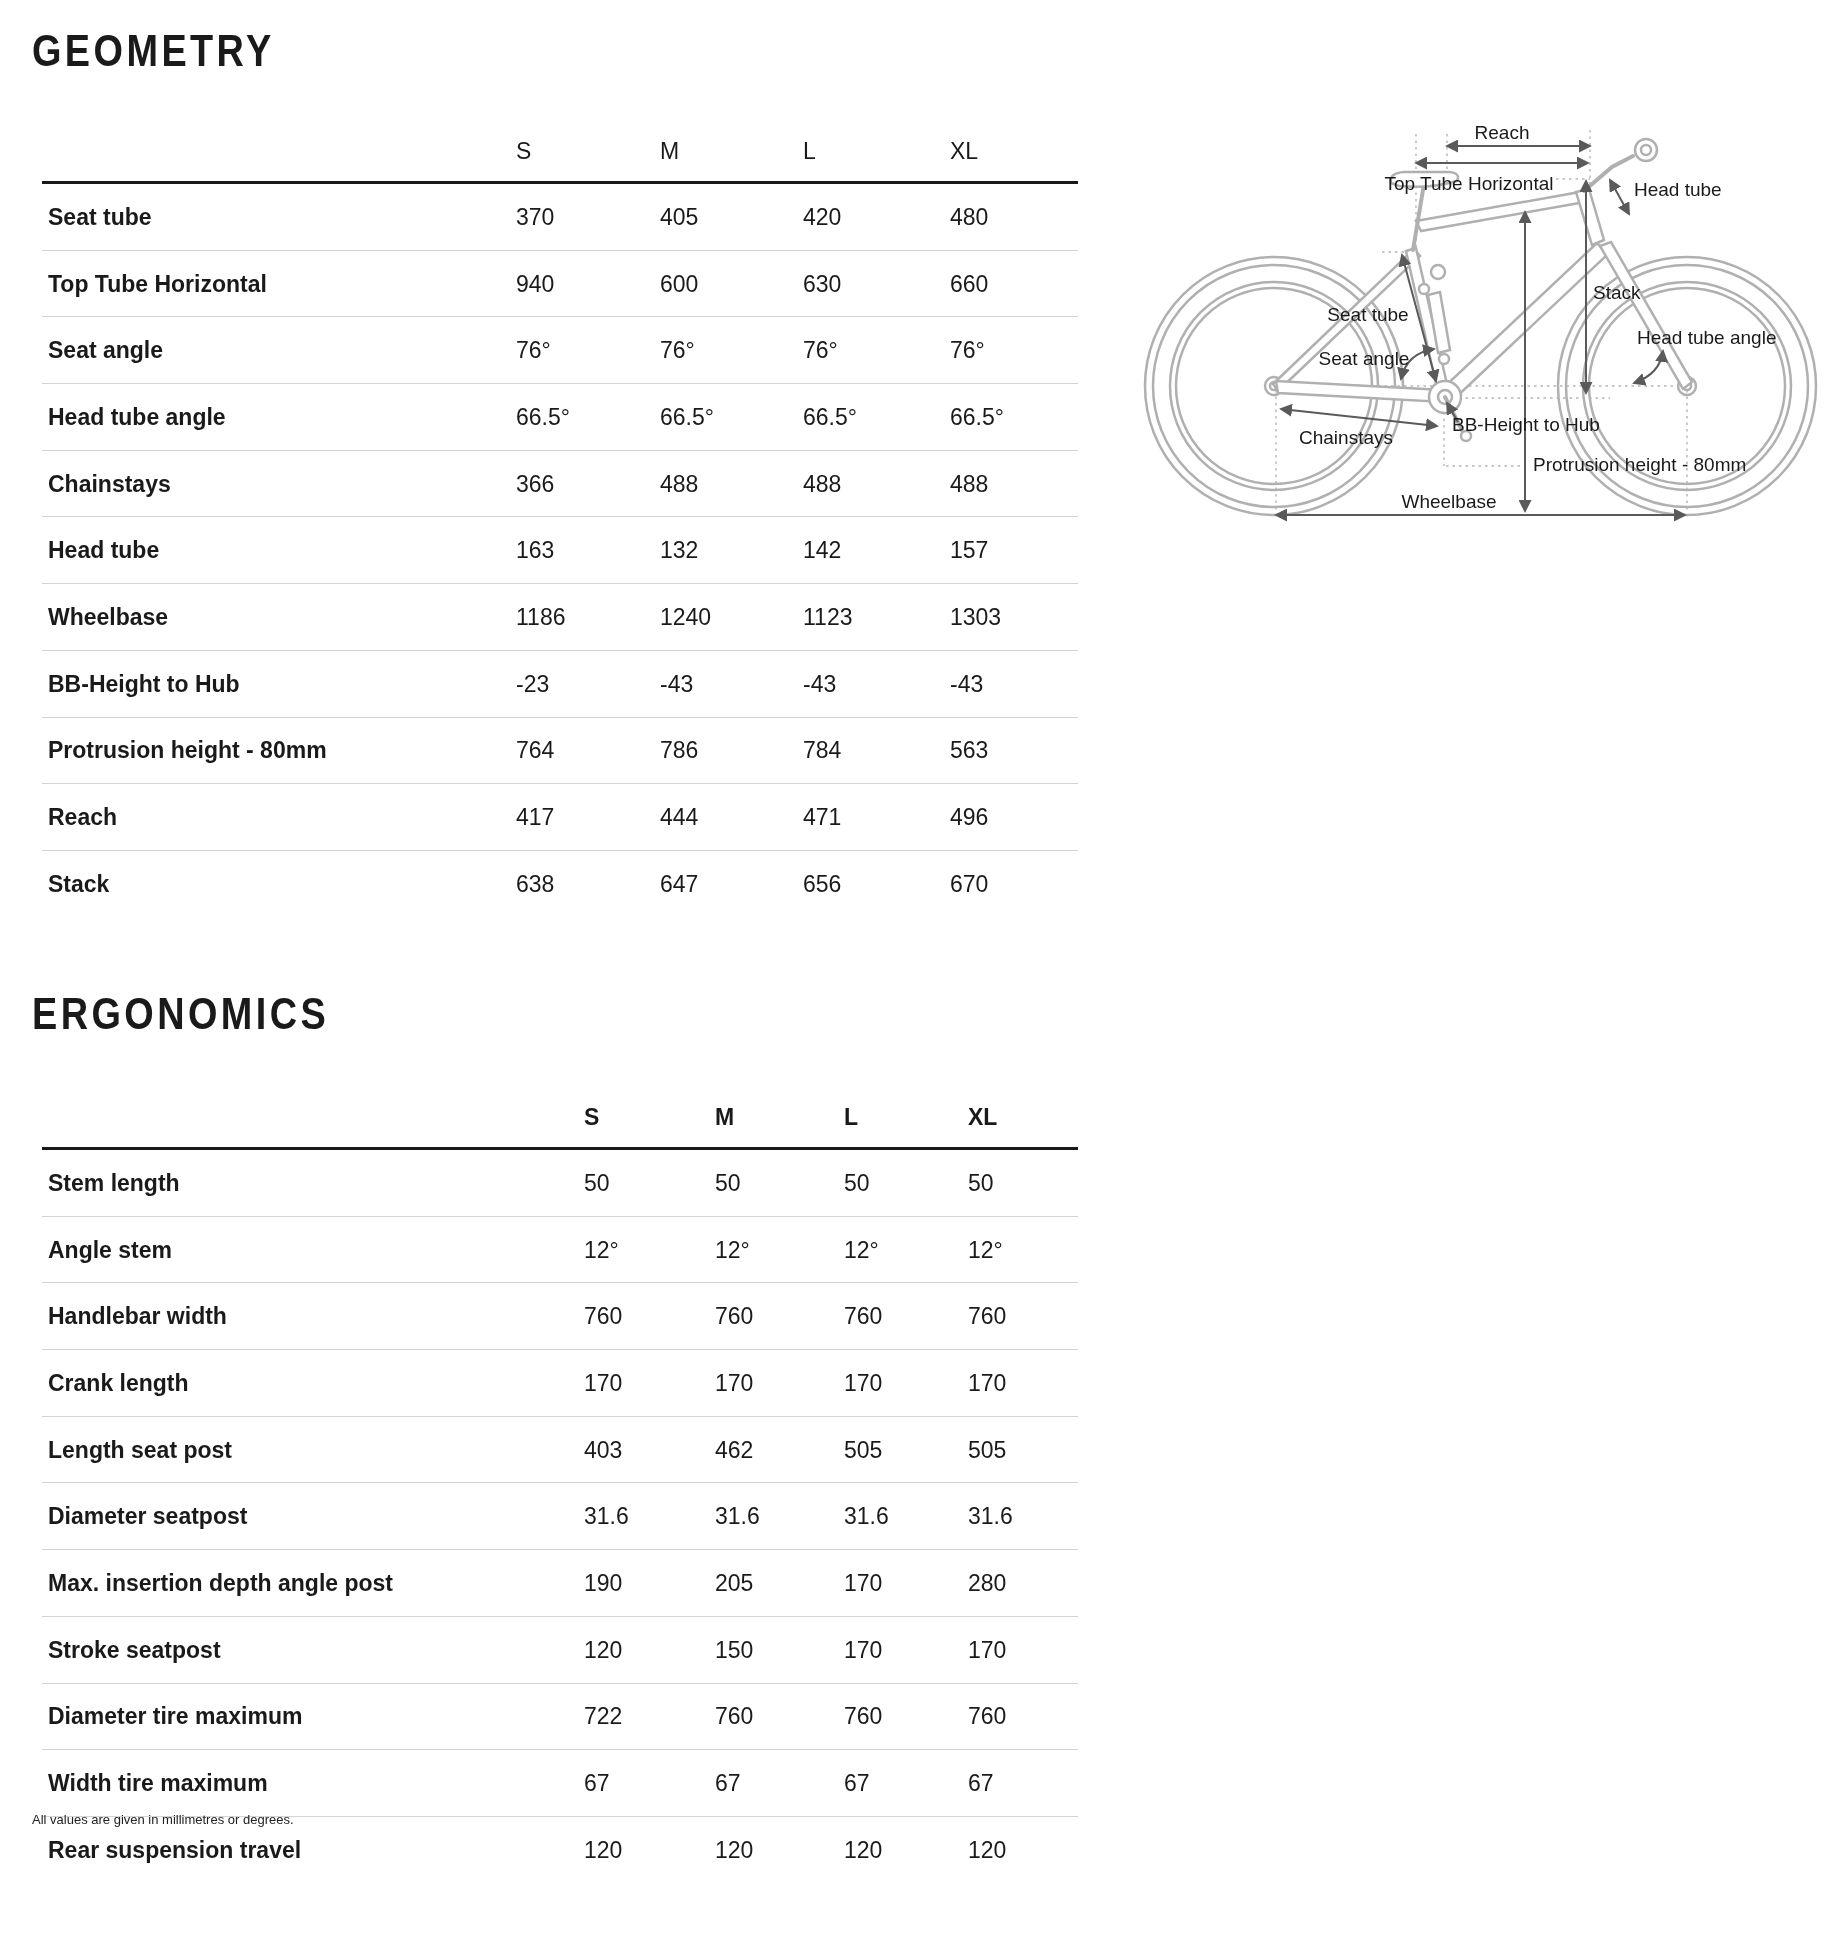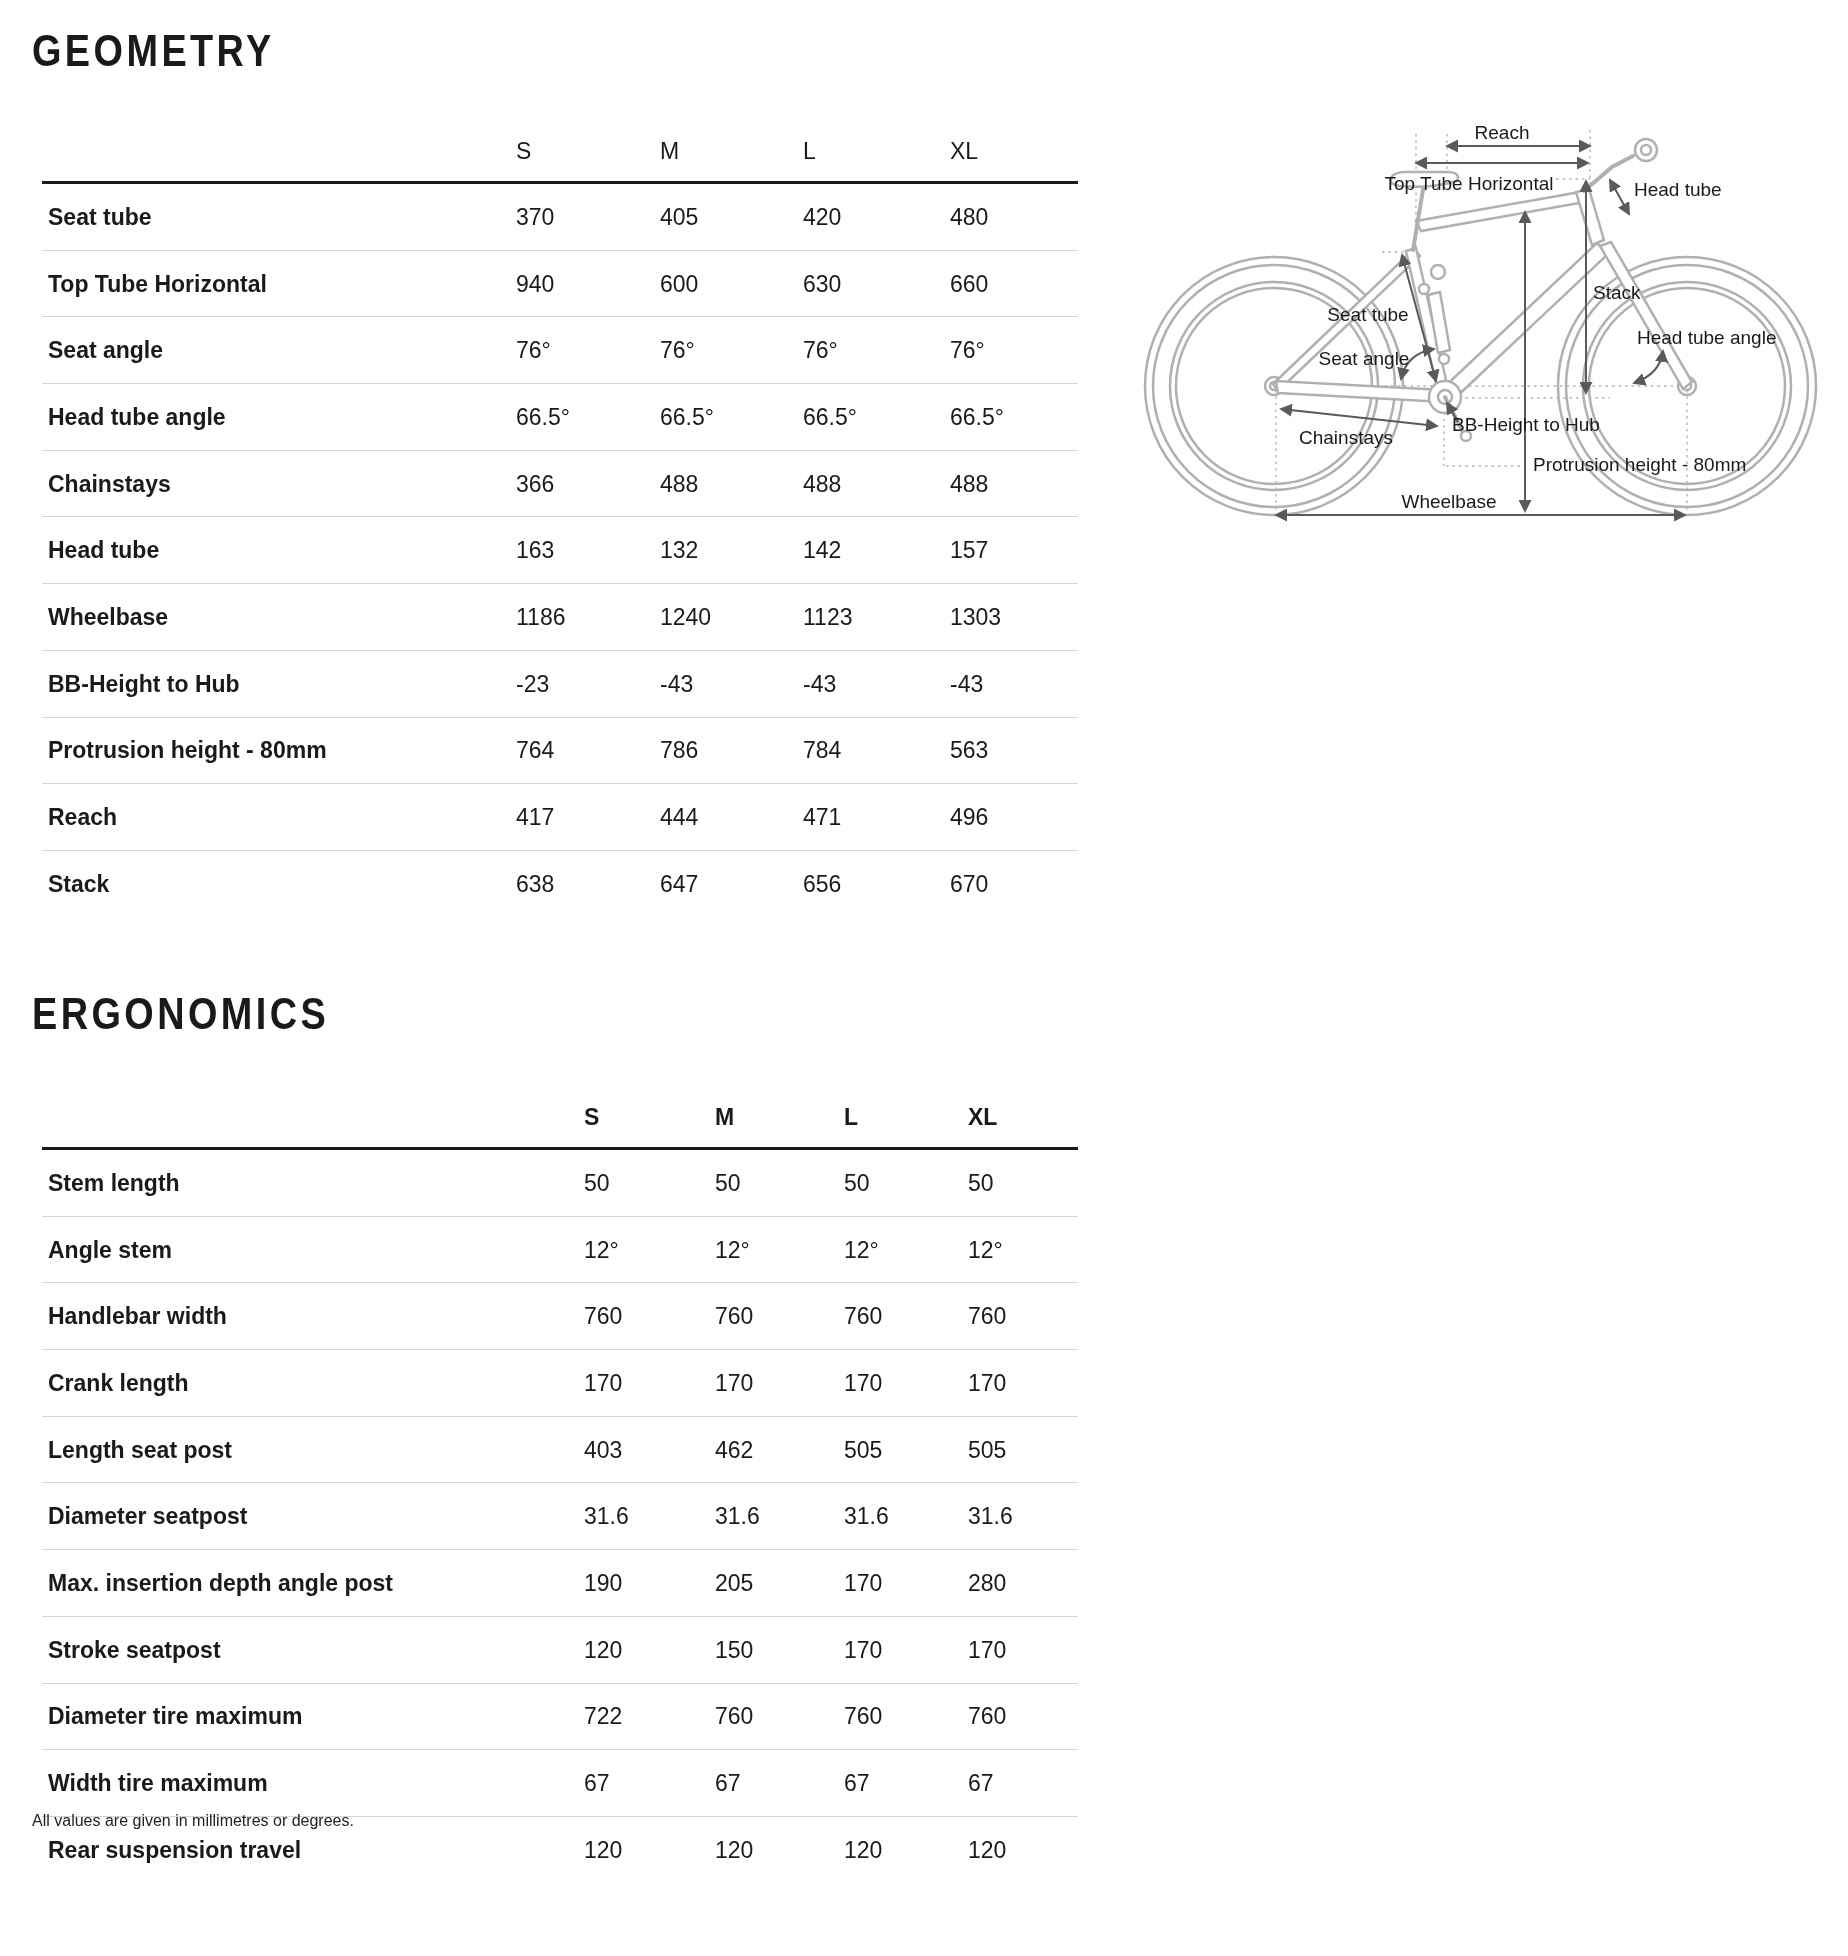--- a/index.html
+++ b/index.html
@@ -17,21 +17,21 @@
   .col{position:absolute;top:50%;transform:translateY(-50%);font-size:23px;white-space:nowrap;}
   .geo .col{font-weight:400;}
   .ergo .col{font-weight:700;}
   .trow{position:relative;height:65.7px;border-bottom:1px solid #d4d4d4;}
   .trow:last-child{border-bottom:none;}
   .rlabel{position:absolute;left:6px;top:50%;transform:translateY(-50%);
           font-weight:700;font-size:23px;white-space:nowrap;}
   .val{position:absolute;top:50%;transform:translateY(-50%);font-size:23px;white-space:nowrap;}
   .geo .c0{left:474px}.geo .c1{left:618px}.geo .c2{left:761px}.geo .c3{left:908px}
   .ergo .c0{left:542px}.ergo .c1{left:673px}.ergo .c2{left:802px}.ergo .c3{left:926px}
-  #footer-note{position:absolute;left:32px;top:1812px;font-size:16px;color:#222;}
+  #footer-note{position:absolute;left:32px;top:1812px;font-size:13px;color:#222;}
   #diagram{position:absolute;left:1128px;top:95px;width:720px;height:450px;}
   .bike{stroke:#b0b0b0;stroke-width:2.5;fill:none;}
   .bikef{stroke:#b0b0b0;stroke-width:2.5;fill:#fff;}
   .bikew{stroke:#b0b0b0;stroke-width:4;fill:none;stroke-linecap:round;}
   .dim{stroke:#5a5a5a;stroke-width:2;fill:none;}
   .dot{stroke:#b5b5b5;stroke-width:1.4;fill:none;stroke-dasharray:2.5 4;}
   .dlab{font-family:"Liberation Sans",sans-serif;font-size:19px;fill:#1a1a1a;}
 </style>
 </head>
 <body>

